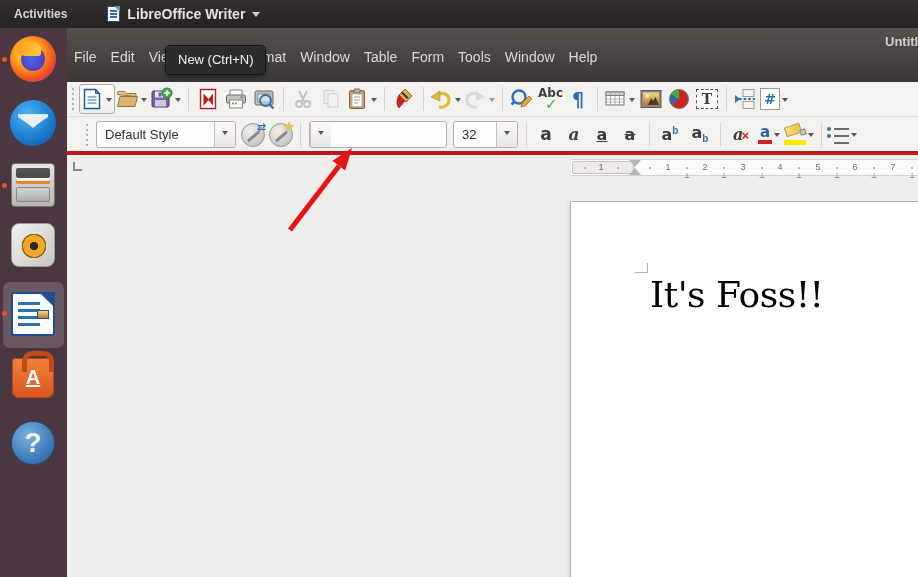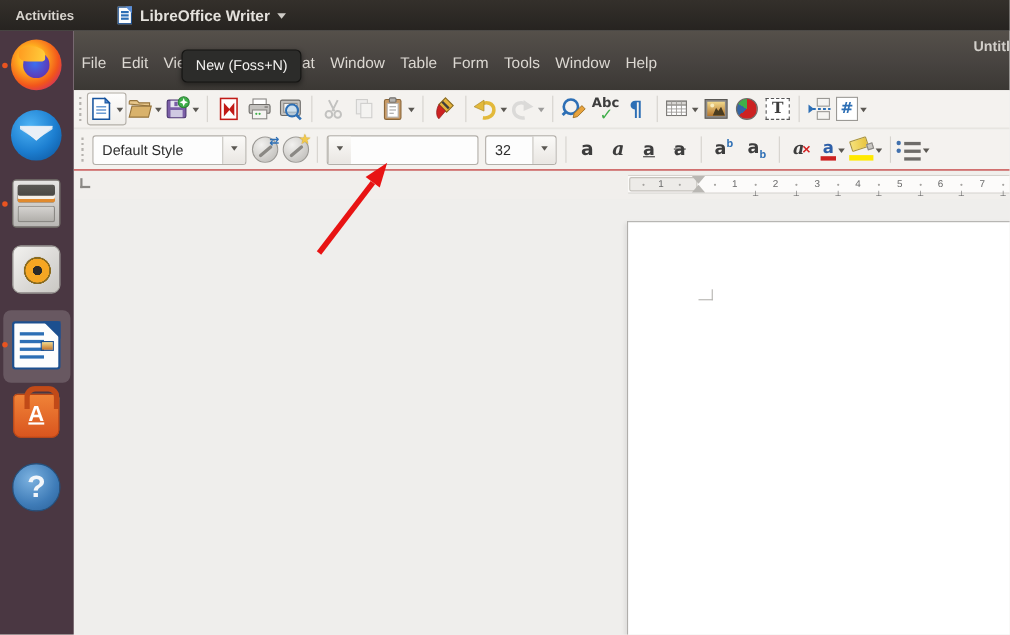--- a/index.html
+++ b/index.html
@@ -78,21 +78,21 @@
   #headerbar { position:absolute; left:0; top:0; width:100%; height:54px;
     background:linear-gradient(#55504a 0%, #474340 55%, #3b3834 100%); }
   #win-title { position:absolute; left:818px; top:6px; width:120px; font-size:13px; font-weight:bold;
     color:#d2cfca; white-space:nowrap; overflow:hidden; }
   #menubar { position:absolute; left:7px; top:15px; height:27px; display:flex; align-items:center; }
   .mi { font-size:14px; color:#dcd8d2; margin-right:14px; white-space:nowrap; }
 
   
   .toolbar { position:absolute; left:0; width:100%; background:#f4f2ef; display:flex; align-items:center; }
   #toolbar1 { top:54px; height:35px; border-bottom:1px solid #e3e0dc; padding-left:2px; }
-  #toolbar2 { top:90px; height:37px; border-bottom:1px solid #b91c1c; padding-left:4px; }
+  #toolbar2 { top:90px; height:37px; border-bottom:4px solid #b91c1c; padding-left:16px; }
   .grip { width:7px; height:22px; margin:0 2px 0 1px;
     background:repeating-linear-gradient(#b5b2ae 0 2px, transparent 2px 5px);
     background-size:2px 100%; background-position:2px 0; background-repeat:repeat-y; }
   .sep { width:1px; height:24px; background:#d5d2cd; margin:0 5px; }
   .tbtn { height:30px; min-width:28px; display:flex; align-items:center; justify-content:center; border-radius:3px; position:relative; }
   .tbtn.hovered { border:1px solid #b3afa8; background:linear-gradient(#fefdfc,#f0eeea); }
   .dis { opacity:.55; filter:grayscale(1); }
   .dd { width:0; height:0; border:3.5px solid transparent; border-top:4.5px solid #5a5752; margin:4px 2px 0 2px; }
 
   .gi { font-family:"DejaVu Sans", sans-serif; font-size:15px; font-weight:bold; color:#3d3d3d; line-height:1; }
@@ -546,24 +546,25 @@
         <span class="rtab" style="left:228px">⊥</span>
         <span class="rtab" style="left:266px">⊥</span>
         <span class="rtab" style="left:303px">⊥</span>
         <span class="rtab" style="left:341px">⊥</span>
       </div>
     </div>
 
     <div id="docarea">
       <div id="page">
         <span id="corner-mark"></span>
+        <span id="doc-text">It's Foss!!</span>
       </div>
     </div>
   </div>
 
-  <div id="tooltip">New (Foss+N)</div>
+  <div id="tooltip">New (Ctrl+N)</div>
 
   <svg id="arrow-overlay" width="130" height="110">
     <line x1="50" y1="90" x2="99" y2="26" stroke="#e81313" stroke-width="5"></line>
     <polygon points="112,8 105.2,30.4 92.4,20.8" fill="#e81313"></polygon>
   </svg>
 
 </div>
 
 </body></html>

